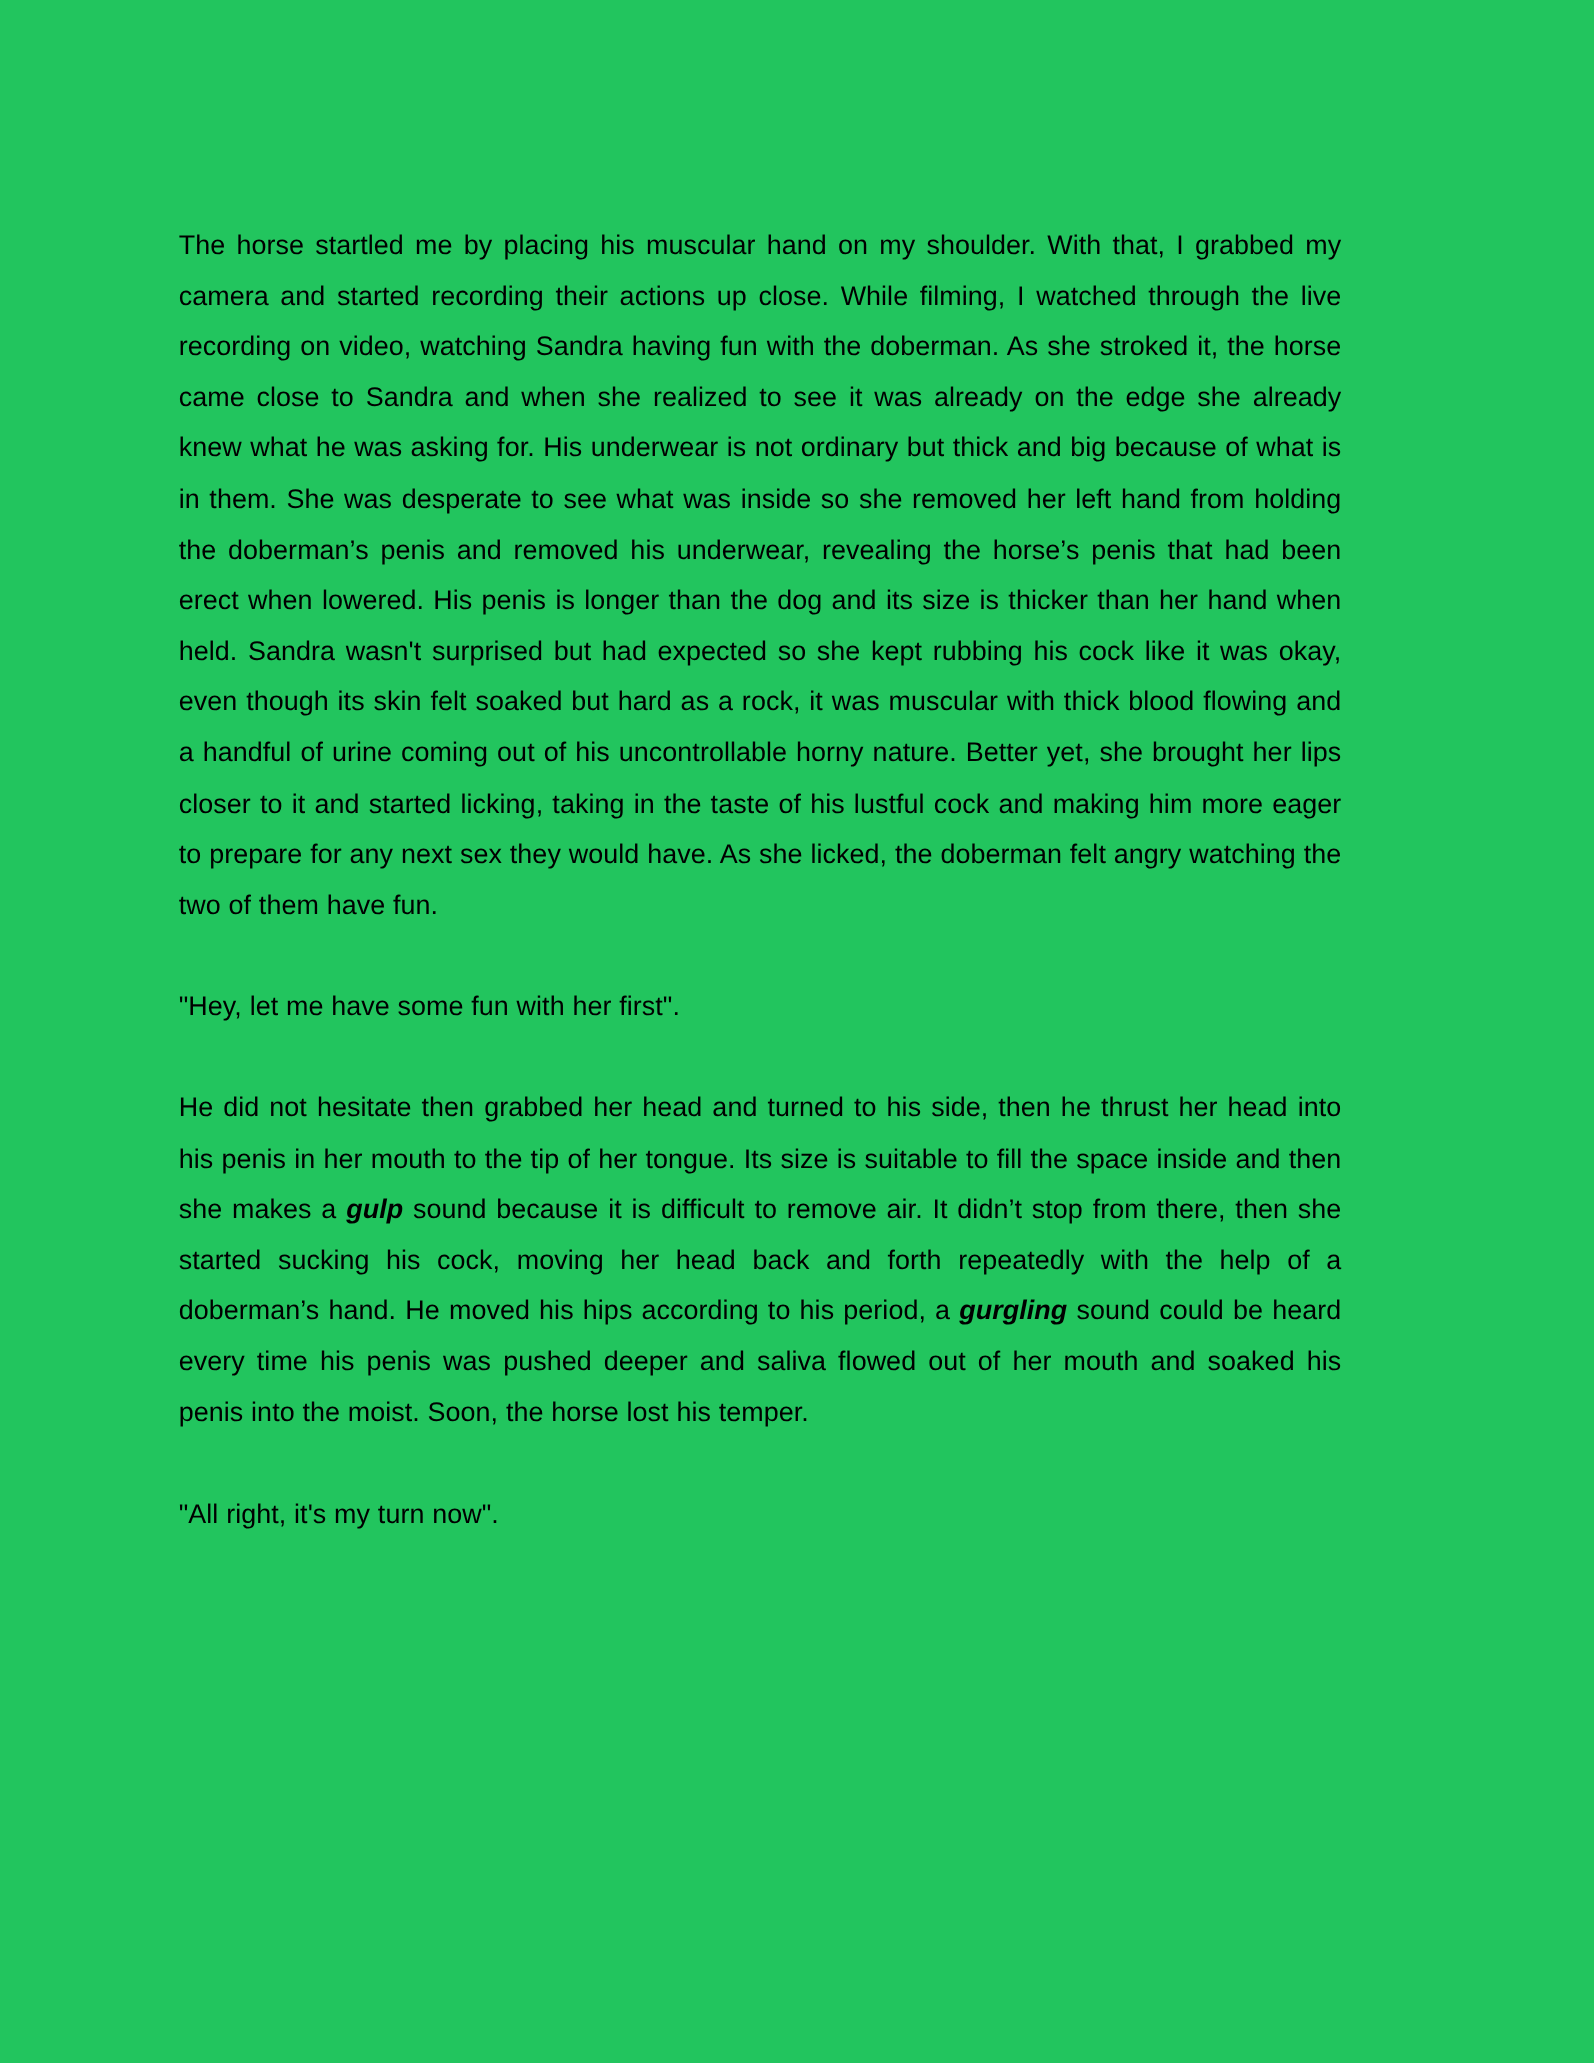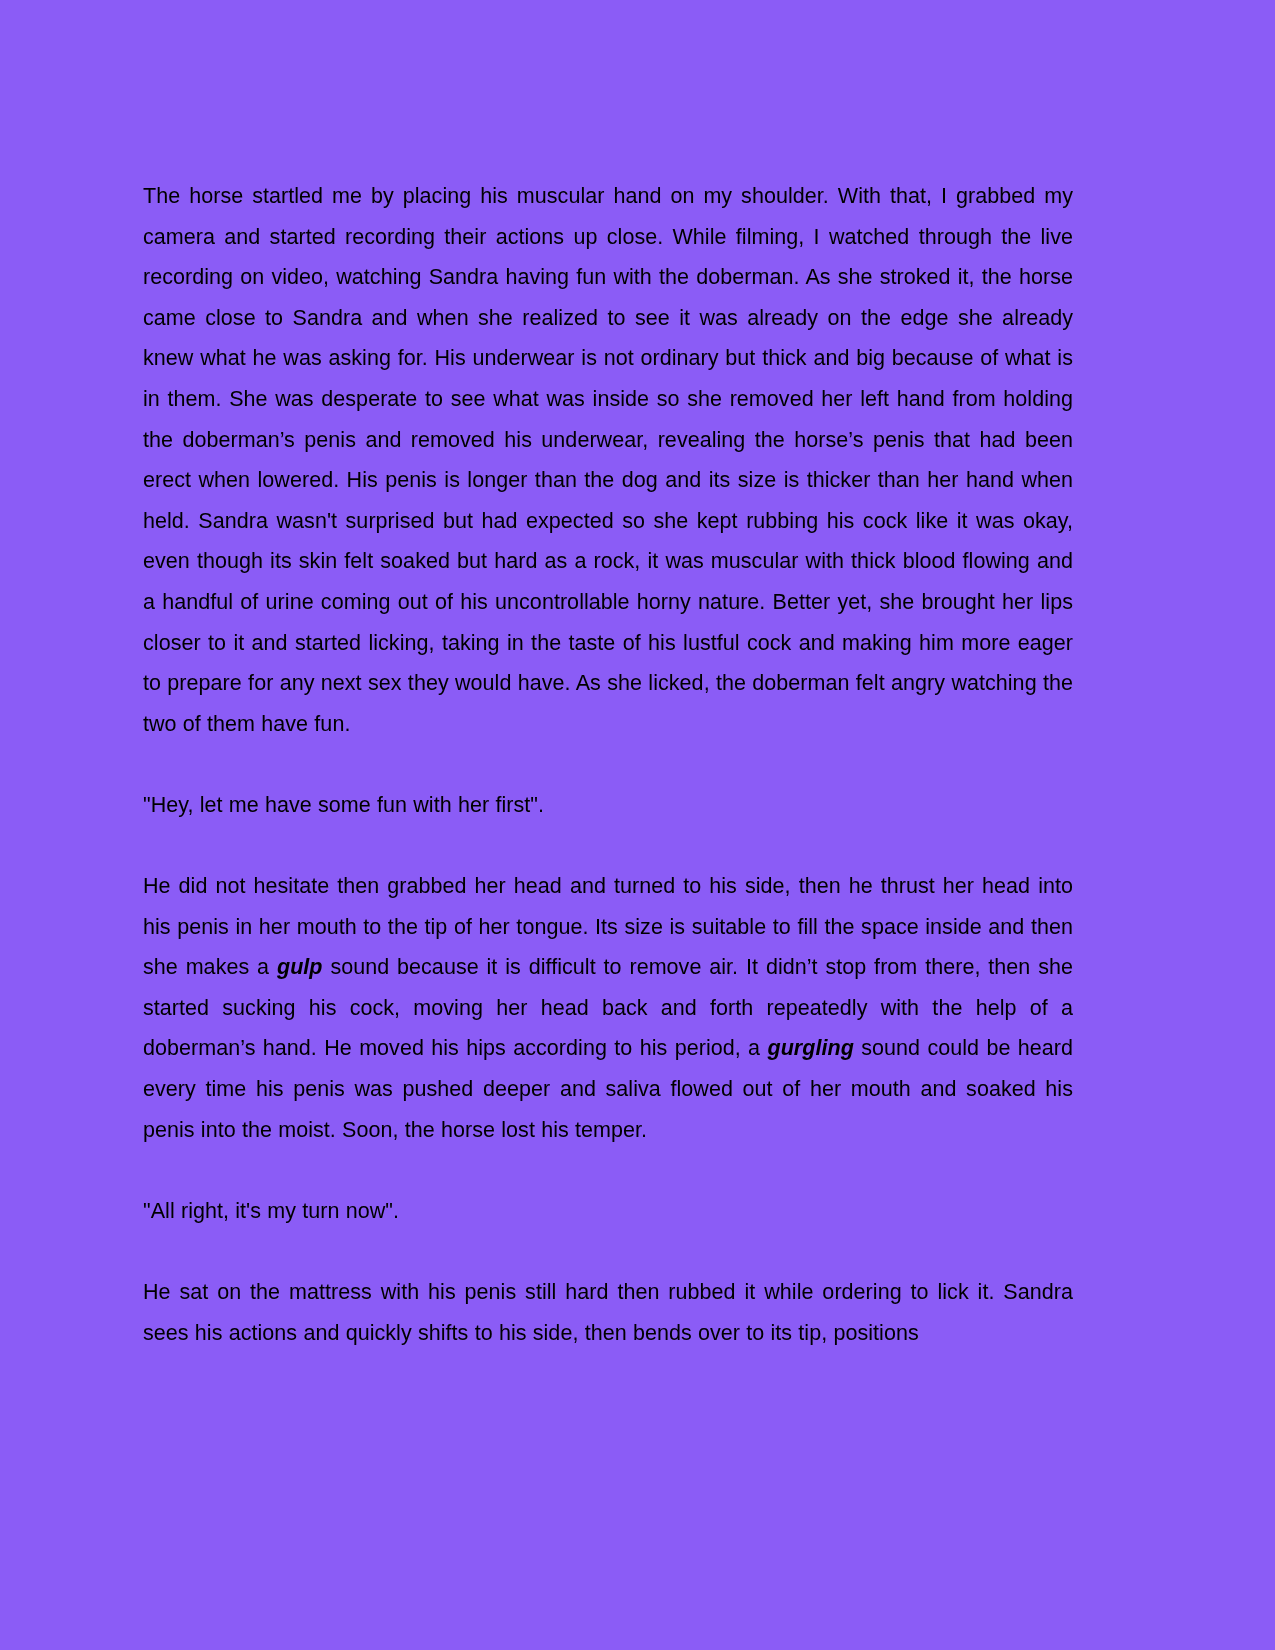--- a/index.html
+++ b/index.html
@@ -4,21 +4,21 @@
 <style>
   html, body {
     margin: 0;
     padding: 0;
     background: #ffffff;
   }
   .page {
     position: relative;
     width: 1275px;
     height: 1650px;
-    background: #8b5cf6;
+    background: #22c55e;
     margin: 0 auto;
     overflow: hidden;
     box-sizing: border-box;
   }
   .text-column {
     position: absolute;
     left: 143px;
     top: 176px;
     width: 930px;
   }
@@ -47,15 +47,14 @@
 </style>
 </head>
 <body>
 
 <div class="page">
   <div class="text-column" id="text-column">
       <p class="para"><span>The horse startled me by placing his muscular hand on my shoulder. With that, I grabbed my camera and started recording their actions up close. While filming, I watched through the live recording on video, watching Sandra having fun with the doberman. As she stroked it, the horse came close to Sandra and when she realized to see it was already on the edge she already knew what he was asking for. His underwear is not ordinary but thick and big because of what is in them. She was desperate to see what was inside so she removed her left hand from holding the doberman’s penis and removed his underwear, revealing the horse’s penis that had been erect when lowered. His penis is longer than the dog and its size is thicker than her hand when held. Sandra wasn't surprised but had expected so she kept rubbing his cock like it was okay, even though its skin felt soaked but hard as a rock, it was muscular with thick blood flowing and a handful of urine coming out of his uncontrollable horny nature. Better yet, she brought her lips closer to it and started licking, taking in the taste of his lustful cock and making him more eager to prepare for any next sex they would have. As she licked, the doberman felt angry watching the two of them have fun.</span></p>
       <p class="para no-justify"><span>"Hey, let me have some fun with her first".</span></p>
       <p class="para"><span>He did not hesitate then grabbed her head and turned to his side, then he thrust her head into his penis in her mouth to the tip of her tongue. Its size is suitable to fill the space inside and then she makes a </span><em>gulp</em><span> sound because it is difficult to remove air. It didn’t stop from there, then she started sucking his cock, moving her head back and forth repeatedly with the help of a doberman’s hand. He moved his hips according to his period, a </span><em>gurgling</em><span> sound could be heard every time his penis was pushed deeper and saliva flowed out of her mouth and soaked his penis into the moist. Soon, the horse lost his temper.</span></p>
       <p class="para no-justify"><span>"All right, it's my turn now".</span></p>
-      <p class="para"><span>He sat on the mattress with his penis still hard then rubbed it while ordering to lick it. Sandra sees his actions and quickly shifts to his side, then bends over to its tip, positions</span></p>
     </div>
 </div>
 
 </body></html>

